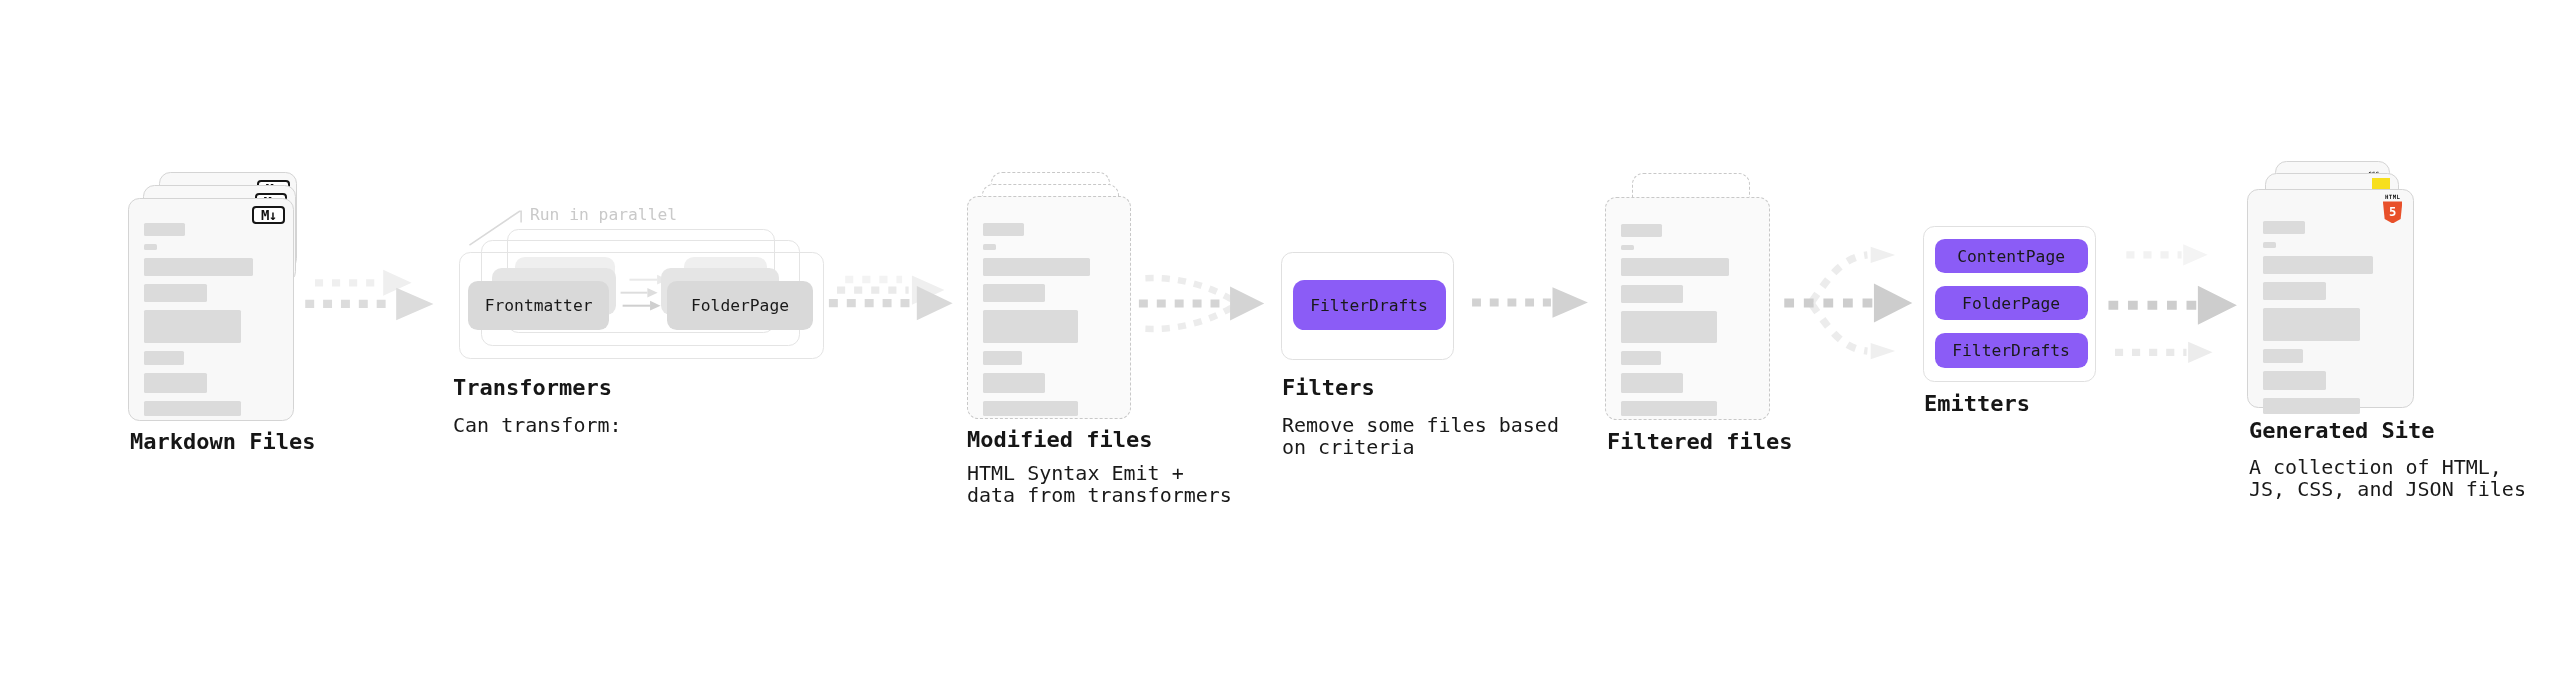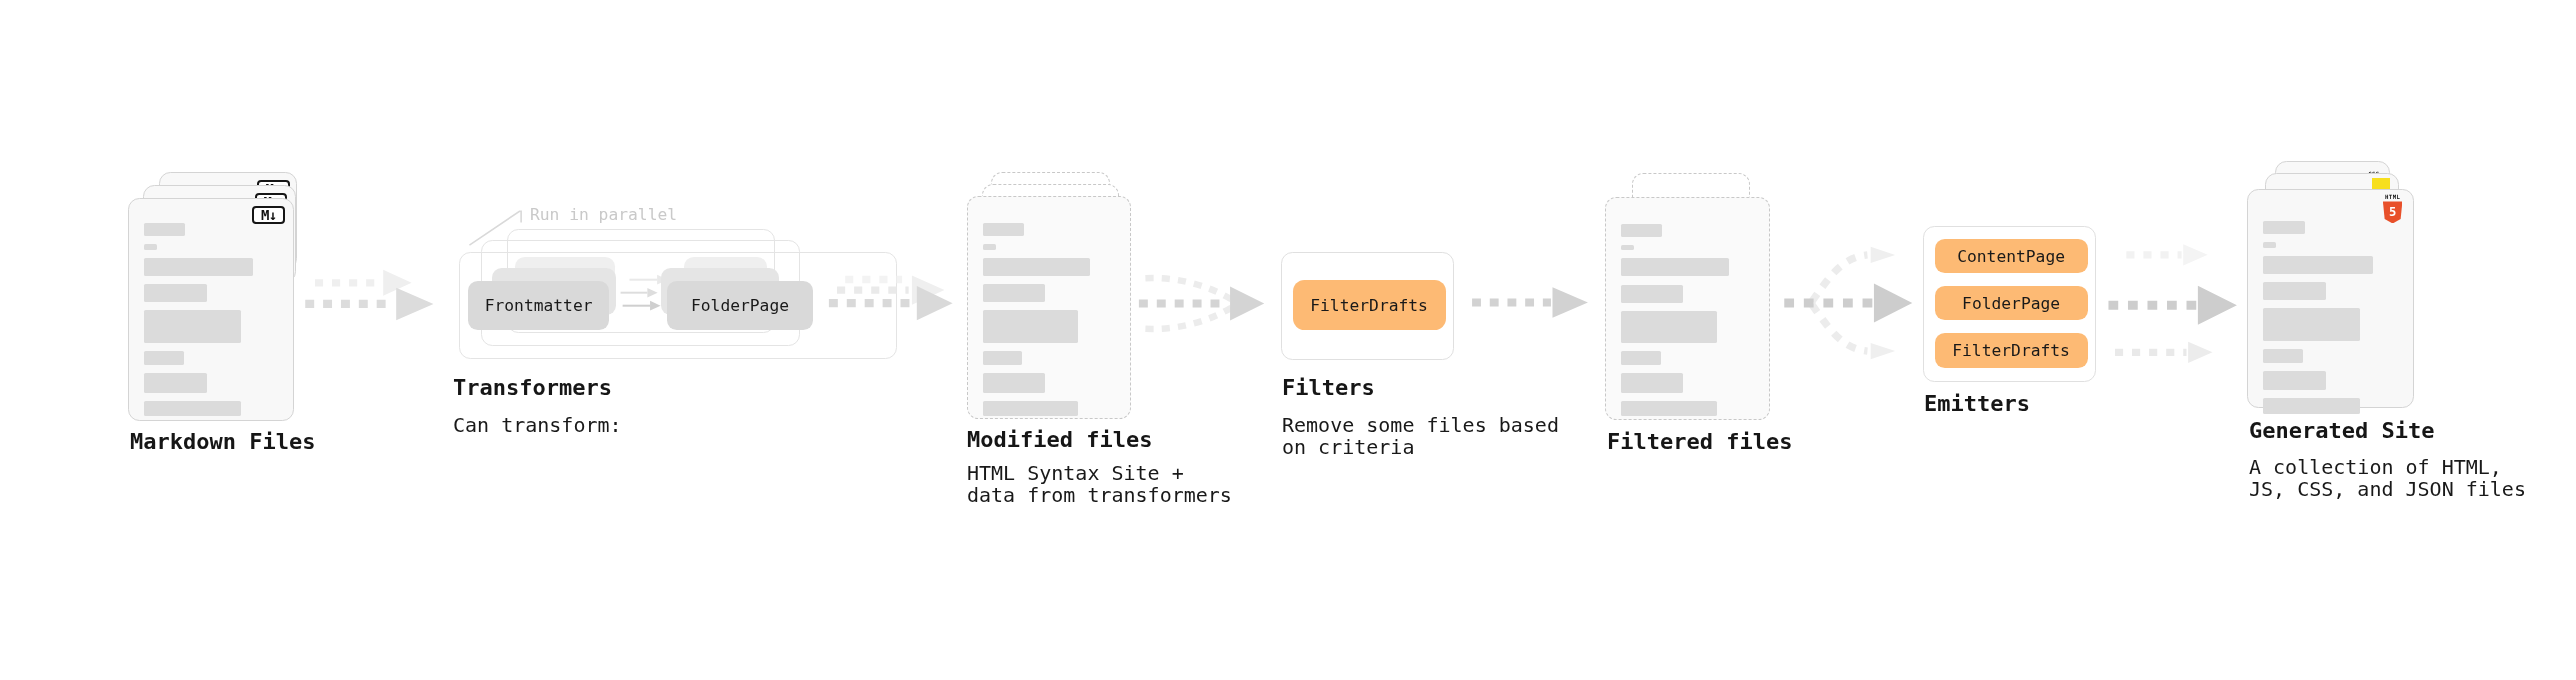--- a/index.html
+++ b/index.html
@@ -32,21 +32,21 @@
   .html5-shield span{color:#fff;font-weight:bold;font-size:12.2px;line-height:12.2px;}
 
   
   .t-layer{position:absolute;border:1.6px solid #e4e4e4;border-radius:11.4px;box-sizing:border-box;}
   .t-chip{position:absolute;border-radius:9.8px;background:#d9d9d9;display:flex;align-items:center;justify-content:center;
           font-size:16.3px;color:#191919;}
   .t-chip.ghost1{background:#e5e5e5;}
   .t-chip.ghost2{background:#efefef;}
 
   .panel{position:absolute;border:1.6px solid #e0e0e0;border-radius:11.4px;box-sizing:border-box;background:#ffffff;}
-  .chip{background:#fdba74;border-radius:9.8px;display:flex;align-items:center;justify-content:center;
+  .chip{background:#8b5cf6;border-radius:9.8px;display:flex;align-items:center;justify-content:center;
         font-size:16.3px;color:#191919;}
 
   
   .h{position:absolute;font-size:22px;font-weight:bold;white-space:nowrap;color:#161616;}
   .sub{position:absolute;font-size:20px;line-height:22px;white-space:nowrap;color:#191919;}
   .callout-text{position:absolute;font-size:16.3px;color:#c9c9c9;white-space:nowrap;}
   .bullets{padding-left:6.5px;}
 </style>
 </head>
 <body>
@@ -100,21 +100,21 @@
 
     <div class="t-layer" style="left:22px;top:35px;width:319px;height:106px;">
       <div class="t-chip ghost1" style="left:9.8px;top:27px;width:124px;height:47px;"></div>
       <div class="t-chip ghost1" style="left:179px;top:27px;width:118px;height:47px;"></div>
       <svg class="abs" style="left:137px;top:46px;" width="41" height="11.4" viewBox="0 0 52 14">
         <line x1="2" y1="7" x2="36" y2="7" stroke="#dddddd" stroke-width="2.5"></line>
         <polygon points="36,1 49,7 36,13" fill="#dddddd"></polygon>
       </svg>
     </div>
 
-    <div class="t-layer" style="left:0;top:47px;width:438px;height:107px;">
+    <div class="t-layer" style="left:0;top:47px;width:365px;height:107px;">
       <div class="t-chip" style="left:8.1px;top:28.4px;width:141px;height:49px;">Frontmatter</div>
       <div class="t-chip" style="left:207px;top:28.4px;width:146px;height:49px;">FolderPage</div>
       <svg class="abs" style="left:161px;top:47px;" width="42" height="11.4" viewBox="0 0 52 14">
         <line x1="2" y1="7" x2="36" y2="7" stroke="#cfcfcf" stroke-width="2.5"></line>
         <polygon points="36,1 49,7 36,13" fill="#cfcfcf"></polygon>
       </svg>
     </div>
   </div>
   <div class="h" style="left:453px;top:375px;">Transformers</div>
   <div class="sub" style="left:453px;top:414px;">
@@ -140,21 +140,21 @@
         <div class="bar" style="width:47%;height:18px"></div>
         <div class="bar" style="width:72%;height:32.5px"></div>
         <div class="bar" style="width:30%;height:14px"></div>
         <div class="bar" style="width:47%;height:19.5px"></div>
         <div class="bar" style="width:72%;height:15.4px"></div>
       </div>
     </div>
   </div>
   <div class="h" style="left:967px;top:427px;">Modified files</div>
   <div class="sub" style="left:967px;top:462px;">
-    <div>HTML Syntax Site +</div>
+    <div>HTML Syntax Emit +</div>
     <div>data from transformers</div>
   </div>
 
   <svg class="abs" style="left:1134px;top:257px;" width="140" height="93" viewBox="0 0 172 114">
     <path d="M 14,26 C 60,24 96,38 120,52" fill="none" stroke="#ececec" stroke-width="8" stroke-dasharray="10 10"></path>
     <path d="M 14,88 C 60,90 96,76 120,62" fill="none" stroke="#ececec" stroke-width="8" stroke-dasharray="10 10"></path>
     <line x1="6" y1="57" x2="116" y2="57" stroke="#d4d4d4" stroke-width="10" stroke-dasharray="11 11"></line>
     <polygon points="118,36 160,57 118,78" fill="#d4d4d4"></polygon>
   </svg>
 

